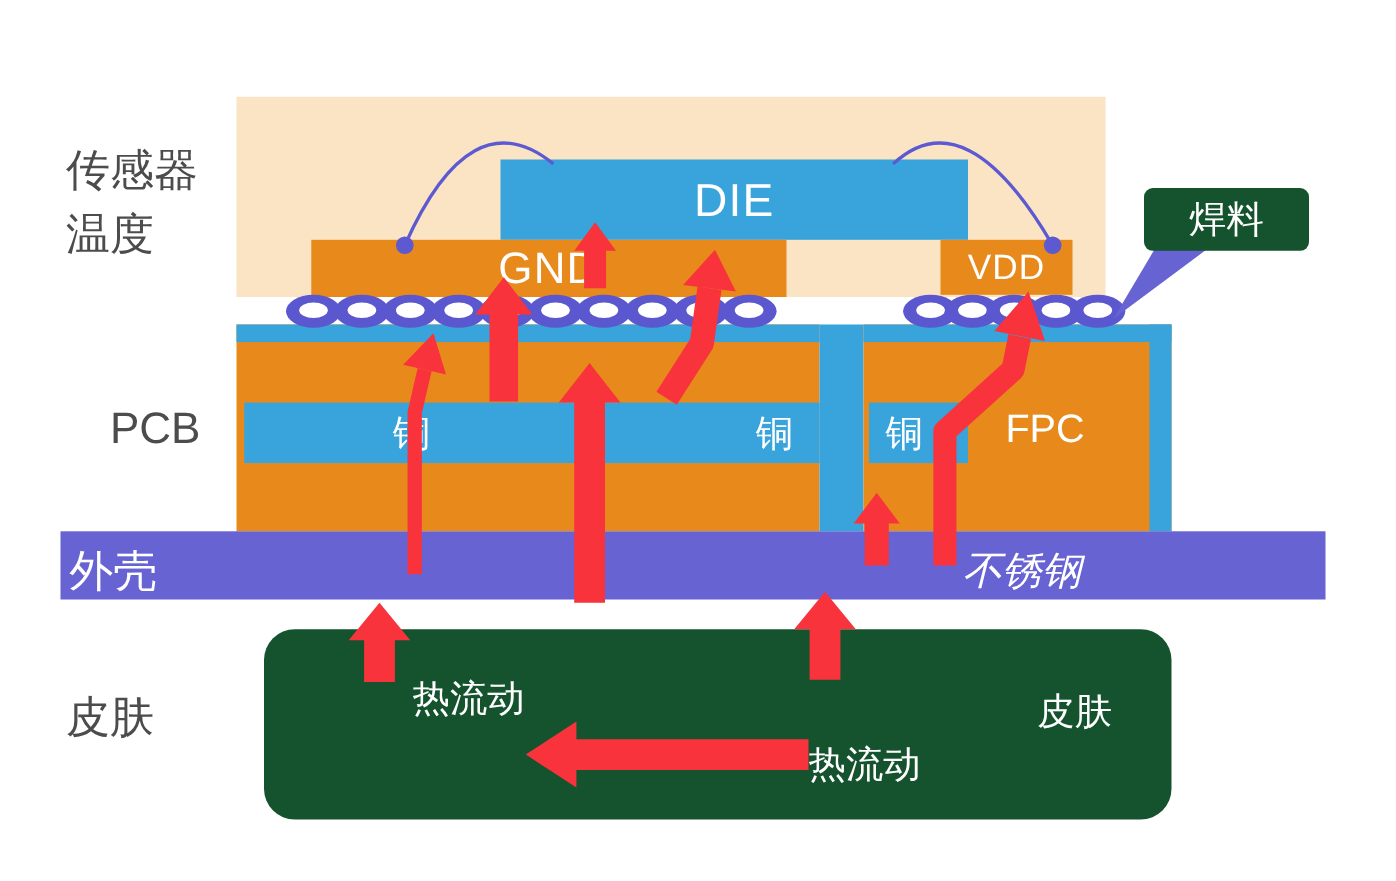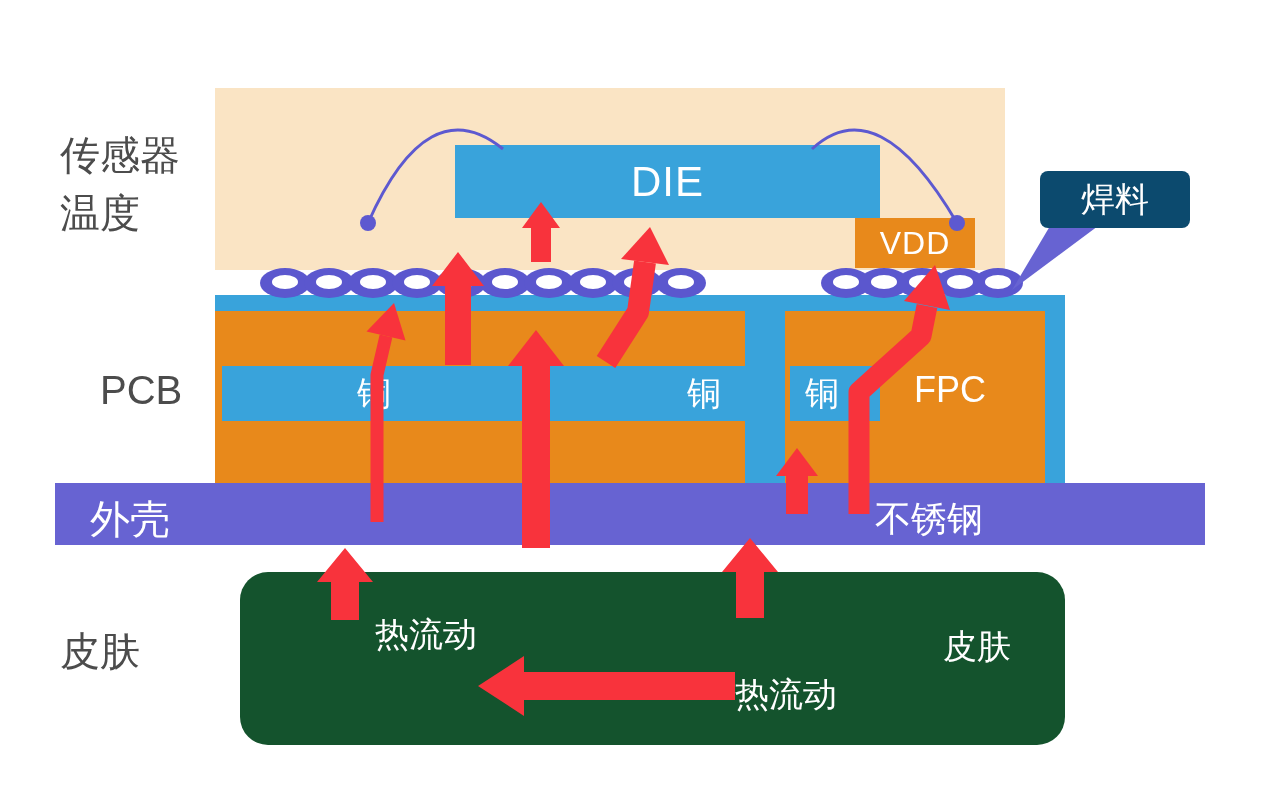--- a/index.html
+++ b/index.html
@@ -10,41 +10,41 @@
   .sensor-bg { left:215px; top:88px; width:790px; height:182px; background:#FAE4C4; }
 
   .block { display:flex; align-items:center; justify-content:center; }
   .die { left:455px; top:145px; width:425px; height:73px; background:#39A3DB; }
   .gnd { left:283px; top:218px; width:432px; height:52px; background:#E8891B; }
   .vdd { left:855px; top:218px; width:120px; height:50px; background:#E8891B; }
   .blabel { color:#ffffff; font-size:40px; font-weight:500; letter-spacing:1px; }
   .die .blabel { font-size:42px; }
   .vdd .blabel { font-size:32px; }
 
-  .callout { left:1040px; top:171px; width:150px; height:57px; background:#0c4a6e; border-radius:8px;
+  .callout { left:1040px; top:171px; width:150px; height:57px; background:#14532d; border-radius:8px;
              display:flex; align-items:center; justify-content:center; z-index:4;
              color:#ffffff; font-size:34px; font-weight:500; }
 
   .pcb-left  { left:215px; top:295px; width:530px; height:188px; background:#E8891B; }
   .pcb-gap   { left:745px; top:295px; width:40px;  height:188px; background:#39A3DB; }
   .pcb-right { left:785px; top:295px; width:280px; height:188px; background:#E8891B; }
   .strip-top   { left:0; top:0; width:100%; height:16px; background:#39A3DB; }
   .strip-right { right:0; top:0; width:20px; height:100%; background:#39A3DB; }
   .band-left   { left:7px; top:71px; width:523px; height:55px; background:#39A3DB; }
   .band-right  { left:5px; top:71px; width:90px;  height:55px; background:#39A3DB; }
 
   .wlabel { position:absolute; color:#ffffff; font-weight:500; font-size:34px; white-space:nowrap; }
   .copper1 { left:142px; top:76px; }
   .copper2 { left:472px; top:76px; }
   .copper3 { left:20px;  top:76px; }
   .fpc     { left:120px; top:74px; width:90px; text-align:center; font-size:36px; }
 
   .case-bar { left:55px; top:483px; width:1150px; height:62px; background:#6763D2; }
-  .case-label  { left:8px;   top:9px;  font-size:40px;margin-left:27px; }
-  .steel-label { left:820px; top:12px; font-size:36px; }
+  .case-label  { left:8px;   top:9px;  font-size:40px; }
+  .steel-label { left:820px; top:12px; font-size:36px;font-style:italic; }
 
   .skin-block { left:240px; top:572px; width:825px; height:173px; background:#14532d; border-radius:28px; }
   .hf-up      { left:135px; top:40px; }
   .skin-inner { left:703px; top:52px; }
   .hf-h       { left:495px; top:100px; }
 
   .side-label { color:#4C4C4C; font-size:40px; font-weight:500; white-space:nowrap; }
   .sensor-label { left:60px; top:126px; line-height:1.45; }
   .pcb-label    { left:64px; top:368px;margin-left:36px; }
   .skin-label   { left:60px; top:624px; }
@@ -61,20 +61,23 @@
 </style>
 </head>
 <body>
 
 <div id="canvas">
 
   <div class="sensor-bg abs"></div>
 
   <div class="die block abs">
     <span class="blabel">DIE</span>
+  </div>
+  <div class="gnd block abs">
+    <span class="blabel">GND</span>
   </div>
   <div class="vdd block abs">
     <span class="blabel">VDD</span>
   </div>
 
   <div class="pcb-left abs">
     <div class="strip-top abs"></div>
     <div class="band-left abs"></div>
     <span class="wlabel copper1">铜</span>
     <span class="wlabel copper2">铜</span>

